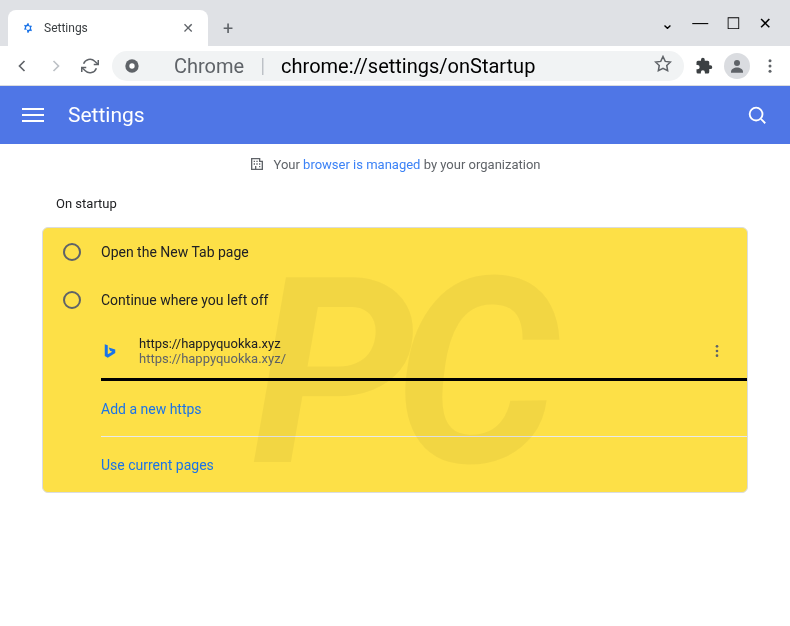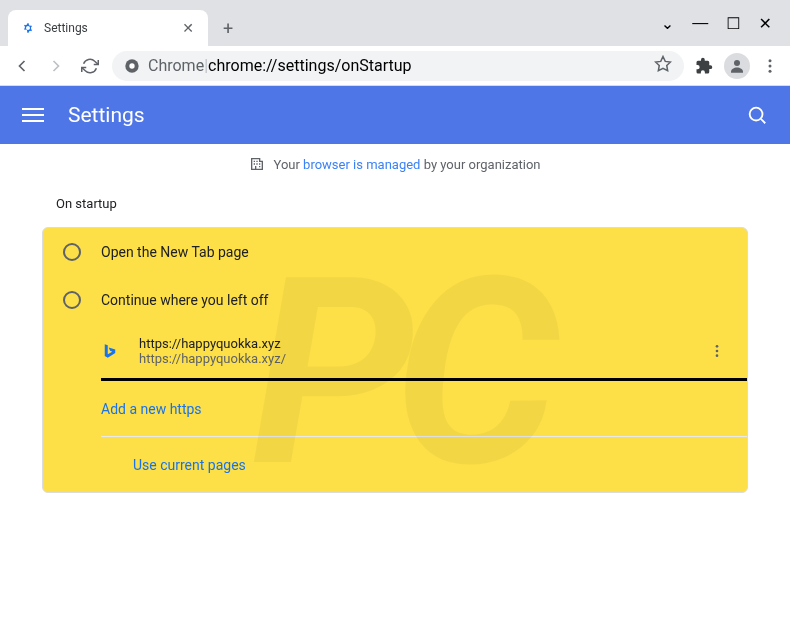--- a/index.html
+++ b/index.html
@@ -15,21 +15,21 @@
 .window-controls { position: absolute; right: 0; top: 0; height: 100%; display: flex; align-items: center; gap: 18px; padding-right: 18px; }
 .window-controls span { font-size: 16px; cursor: pointer; color: #000; font-family: sans-serif; }
 .chevron-down { font-size: 16px; color: #000; }
 
 
 .addressbar-row { height: 40px; background: #fff; display: flex; align-items: center; padding: 0 10px; border-bottom: 1px solid #dadce0; gap: 10px; }
 .nav-btn { width: 24px; height: 24px; display: flex; align-items: center; justify-content: center; color: #5f6368; cursor: pointer; }
 .nav-btn.disabled { color: #bdc1c6; }
 .omnibox { flex: 1; height: 30px; background: #f1f3f4; border-radius: 15px; display: flex; align-items: center; padding: 0 12px; gap: 8px; }
 .omnibox-icon { width: 16px; height: 16px; }
-.omnibox-text { font-size: 16px; display: flex; align-items: center; gap: 0; }
+.omnibox-text { font-size: 20px; display: flex; align-items: center; gap: 16px; margin-left: 26px; }
 .omnibox-prefix { color: #5f6368; }
 .omnibox-sep { color: #bdc1c6; }
 .omnibox-url { color: #000000; }
 .toolbar-icon { width: 20px; height: 20px; display: flex; align-items: center; justify-content: center; color: #5f6368; cursor: pointer; }
 .avatar-icon { width: 26px; height: 26px; background: #dadce0; border-radius: 50%; display: flex; align-items: center; justify-content: center; }
 .star-icon svg, .puzzle-icon svg { width: 18px; height: 18px; }
 
 
 .blue-header { height: 58px; background: #4f76e6; display: flex; align-items: center; padding: 0 22px; color: #fff; }
 .hamburger { width: 22px; height: 22px; margin-right: 24px; cursor: pointer; }
@@ -53,21 +53,21 @@
 .radio-row.selected .radio-inner { display: block; }
 .radio-label { font-size: 14px; color: #202124; }
 .sub-section { padding-left: 58px; }
 .page-item { display: flex; align-items: center; padding: 12px 20px 12px 0; border-bottom: 3px solid #000000; }
 .page-favicon { width: 18px; height: 18px; margin-right: 20px; display: flex; align-items: center; justify-content: center; }
 .page-info { flex: 1; }
 .page-title { font-size: 13px; color: #202124; }
 .page-url { font-size: 13px; color: #5f6368; }
 .page-menu { width: 20px; height: 20px; cursor: pointer; color: #5f6368; display: flex; align-items: center; justify-content: center; }
 .link-row { padding: 18px 0; border-bottom: 1px solid #e8eaed; }
-.link-row:last-child { border-bottom: none; margin-left: 32px; }
+.link-row:last-child { border-bottom: none; }
 .link-row a { color: #1a73e8; font-size: 14px; text-decoration: none; cursor: pointer; }
 
 
 .ghost { position: absolute; top: 120px; left: 0; right: 0; bottom: 0; pointer-events: none; opacity: 0.04; display:flex; align-items:center; justify-content:center; }
 .ghost span { font-size: 260px; font-weight: 700; font-style: italic; color:#000; letter-spacing: -20px; }
 </style>
 </head>
 <body>
 
 <div class="titlebar">

